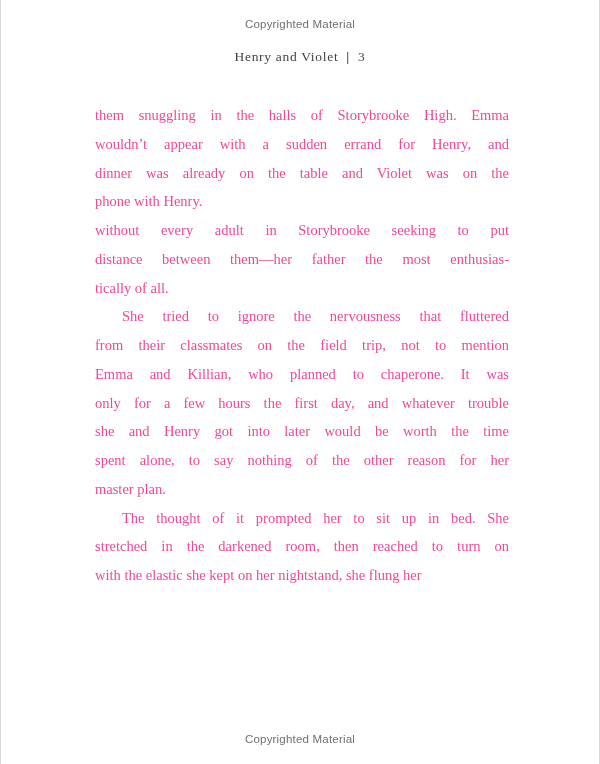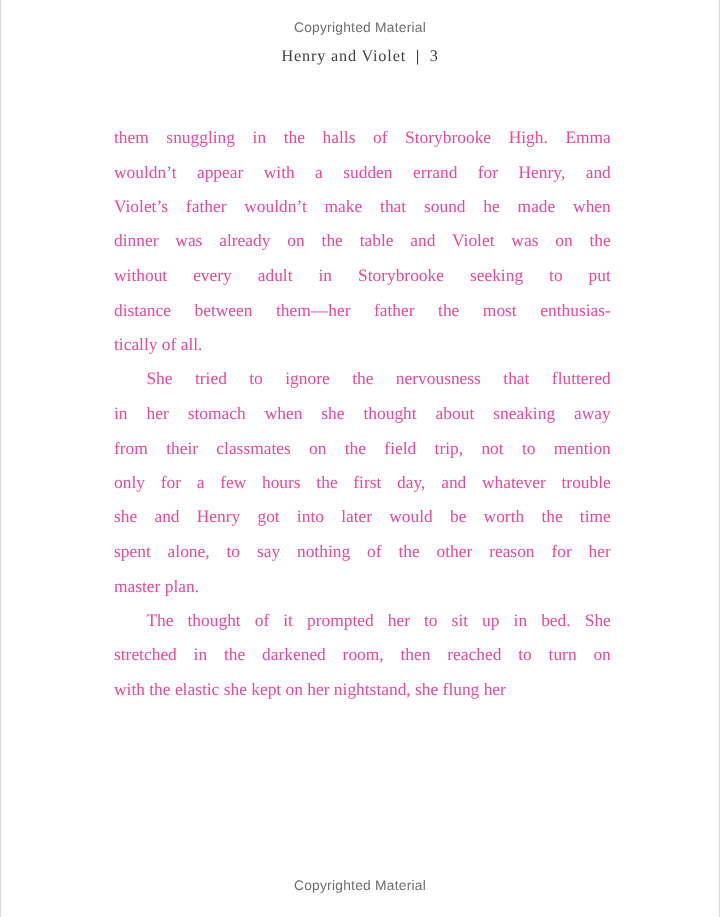--- a/index.html
+++ b/index.html
@@ -25,21 +25,21 @@
     text-align: center;
     font-family: "Liberation Sans", sans-serif;
     font-size: 11.5px;
     color: #6f6f6f;
     letter-spacing: 0.2px;
   }
   .copyright.top { top: 18px; }
   .copyright.bottom { bottom: 19px; }
   .page-header {
     position: absolute;
-    top: 39px;
+    top: 49px;
     left: 0; right: 0;
     text-align: center;
     font-size: 13.5px;
     color: #424242;
     letter-spacing: 0.7px;
   }
   .page-header .sep {
     font-weight: 700;
     margin: 0 8px;
   }
@@ -74,32 +74,32 @@
   <div class="copyright top">Copyrighted Material</div>
 
   <div class="page-header">
     <span class="chapter-title">Henry and Violet</span><span class="sep">|</span><span class="page-number">3</span>
   </div>
 
   <div class="body-text" id="body-text">
       <div class="para">
         <div class="line first">them snuggling in the halls of Storybrooke High. Emma</div>
         <div class="line">wouldn’t appear with a sudden errand for Henry, and</div>
-        <div class="line">Violet’s father wouldn’t make that sound he made when</div>
         <div class="line">dinner was already on the table and Violet was on the</div>
+        <div class="line last">phone with Henry.</div>
       </div>
       <div class="para indent">
         <div class="line">without every adult in Storybrooke seeking to put</div>
         <div class="line">distance between them—her father the most enthusias-</div>
         <div class="line last">tically of all.</div>
       </div>
       <div class="para indent">
         <div class="line first">She tried to ignore the nervousness that fluttered</div>
-        <div class="line">in her stomach when she thought about sneaking away</div>
         <div class="line">from their classmates on the field trip, not to mention</div>
+        <div class="line">Emma and Killian, who planned to chaperone. It was</div>
         <div class="line">only for a few hours the first day, and whatever trouble</div>
         <div class="line">she and Henry got into later would be worth the time</div>
         <div class="line">spent alone, to say nothing of the other reason for her</div>
         <div class="line last">master plan.</div>
       </div>
       <div class="para indent">
         <div class="line first">The thought of it prompted her to sit up in bed. She</div>
         <div class="line">stretched in the darkened room, then reached to turn on</div>
         <div class="line last">with the elastic she kept on her nightstand, she flung her</div>
       </div>

